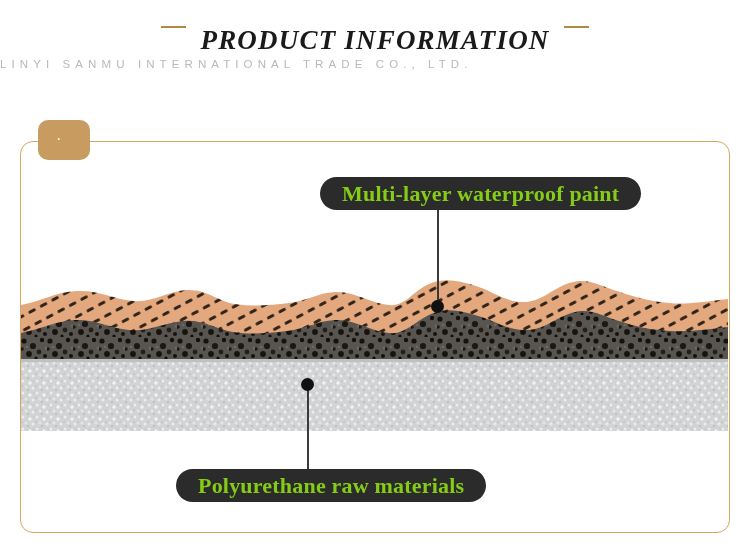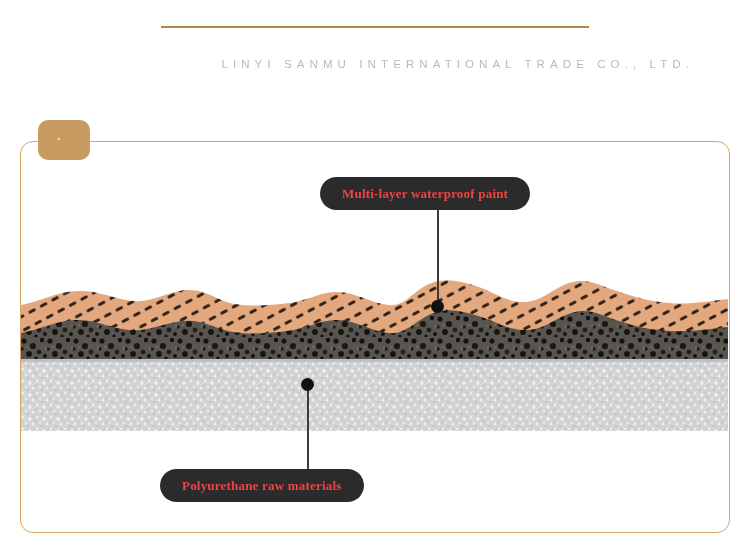--- a/index.html
+++ b/index.html
@@ -52,21 +52,21 @@
     color: #1a1a1a;
     background: #ffffff;
     padding: 0 14px;
     white-space: nowrap;
   }
   .subtitle {
     position: absolute;
     left: 0;
     top: 58px;
     width: 694px;
-    text-align: right;
+    text-align: left;
     font-family: "Liberation Sans", sans-serif;
     font-size: 11.5px;
     letter-spacing: 5.1px;
     color: #b9b9b9;
     white-space: nowrap;
   }
 
   
   .frame {
     position: absolute;
@@ -131,33 +131,33 @@
     background: #2b2b2b;
     border-radius: 19px;
     display: flex;
     align-items: center;
     justify-content: center;
     padding: 0 22px;
     height: 33px;
     z-index: 6;
   }
   .callout-pill .callout-text {
-    color: #ef4444;
+    color: #84cc16;
     font-family: "Liberation Serif", serif;
     font-weight: bold;
-    font-size: 13px;
+    font-size: 22px;
     letter-spacing: 0.2px;
     white-space: nowrap;
   }
   #callout-top {
     left: 320px;
     top: 177px;
   }
   #callout-bottom {
-    left: 160px;
+    left: 176px;
     top: 469px;
   }
 
   .leader {
     position: absolute;
     width: 1.6px;
     background: #3a3a3a;
     z-index: 4;
   }
   #leader-top {
@@ -185,20 +185,23 @@
   #dot-bottom {
     left: 301px;
     top: 378px;
   }
 </style>
 </head>
 <body>
 
 <div class="header">
   <div class="title-rule"></div>
+  <div class="title-wrap">
+    <span class="page-title">PRODUCT INFORMATION</span>
+  </div>
   <div class="subtitle">LINYI SANMU INTERNATIONAL TRADE CO., LTD.</div>
 </div>
 
 <div class="frame"></div>
 
 <div class="illustration">
   <svg class="cross-section" viewBox="0 0 707 160" preserveAspectRatio="none">
     <defs>
 
       <pattern id="hatchPat" width="13" height="13" patternUnits="userSpaceOnUse" patternTransform="rotate(-28)">

